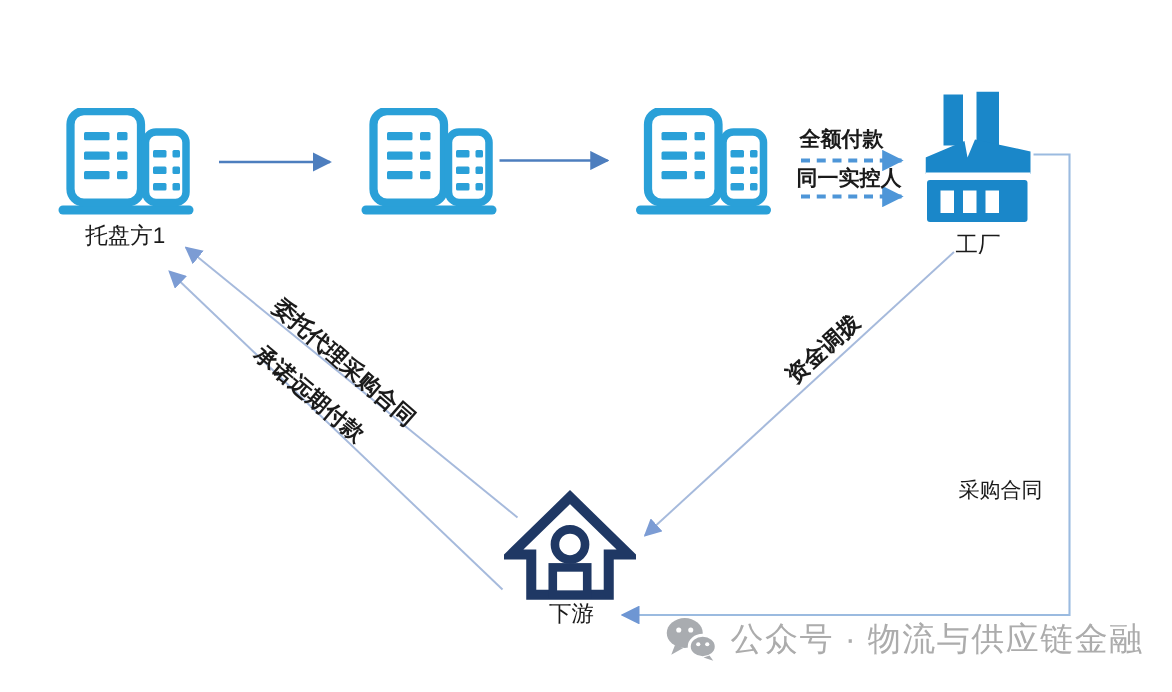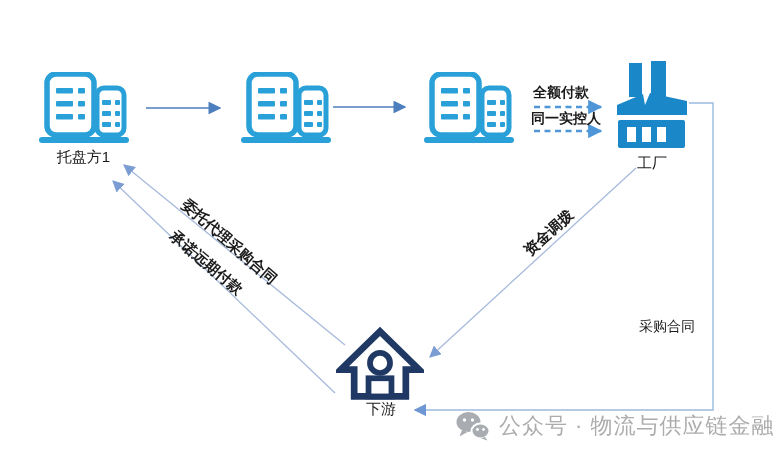--- a/index.html
+++ b/index.html
@@ -24,21 +24,21 @@
   .mk-thin{fill:var(--c-thin_arrowhead,#7c9cd4);}
   .mk-conn{fill:var(--c-connector_arrowhead,#6e96d3);}
   
   .bldg-fill{fill:var(--c-building,#2aa0d8);}
   .bldg-box{fill:#ffffff;stroke:var(--c-building,#2aa0d8);}
   .fact-fill{fill:var(--c-factory,#1a87c9);}
   .house-st{fill:#ffffff;stroke:var(--c-house,#1f3864);}
   .wm-fill{fill:var(--c-watermark_icon,#a9acb0);}
   
   #watermark{
-    position:absolute;left:456px;top:411px;z-index:3;display:flex;align-items:center;gap:9px;
+    position:absolute;left:444px;top:411px;z-index:3;display:flex;align-items:center;gap:9px;
   }
   #watermark .wm-text{
     font-size:22px;letter-spacing:1px;color:var(--c-watermark,#acacac);font-weight:400;white-space:nowrap;
   }
 </style>
 </head>
 <body>
 
 <div id="stage">
 

